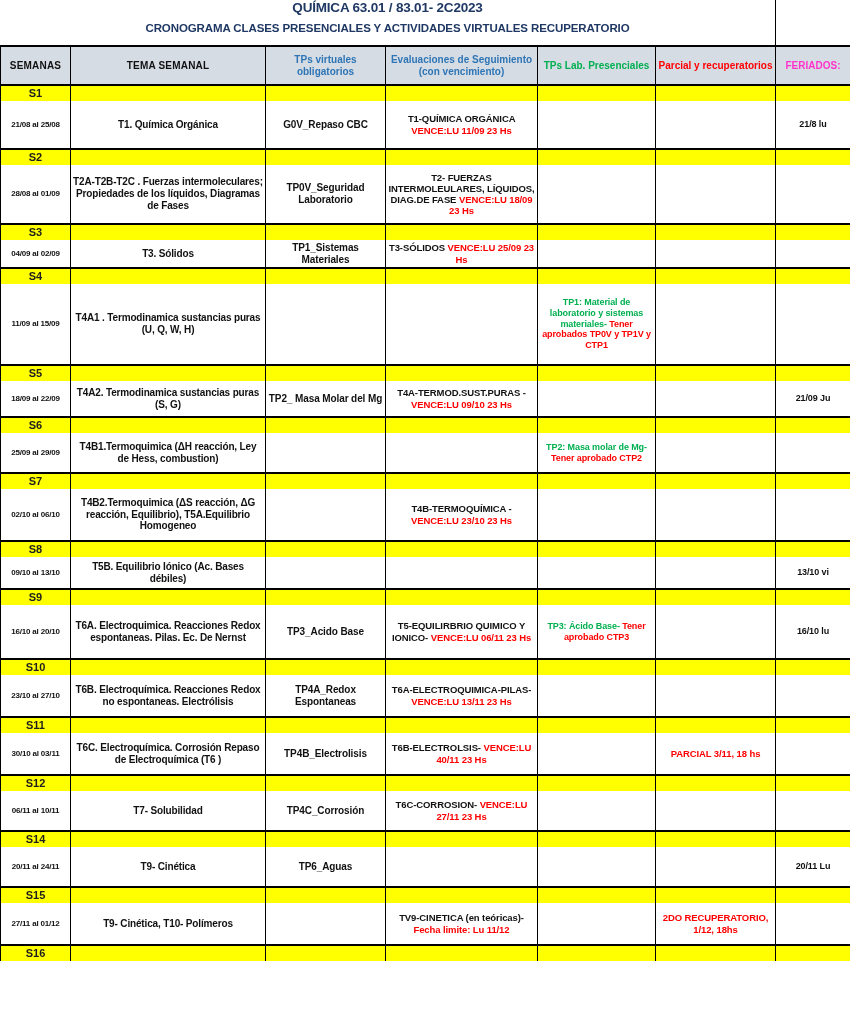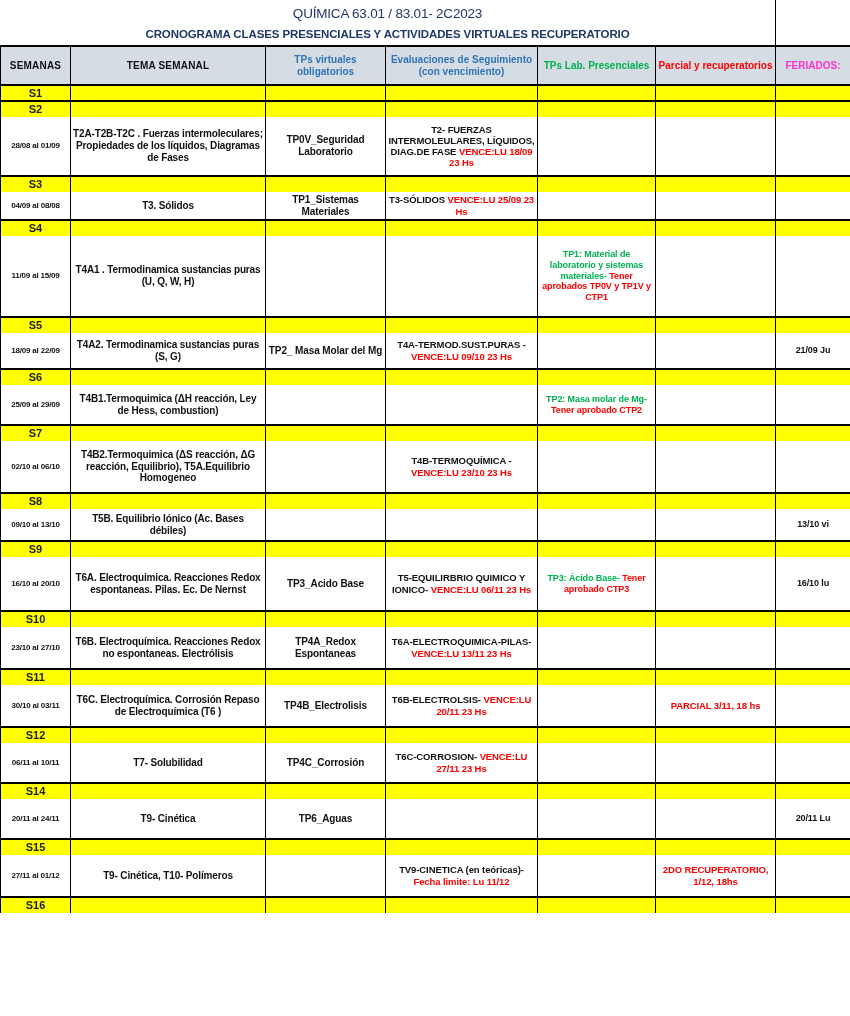--- a/index.html
+++ b/index.html
@@ -22,23 +22,23 @@
     position: relative;
   }
   .title-block .vrule {
     position: absolute;
     left: 775px; top: 0; width: 1px; height: 45px;
     background: #000000;
   }
   .title-main {
     text-align: center;
     font-size: 13.5px;
-    font-weight: normal;
+    font-weight: bold;
     color: #1F3864;
-    padding-top: 6px;
+    padding-top: 0;
     letter-spacing: -0.2px;
     width: 775px;
   }
   .title-sub {
     text-align: center;
     font-size: 11.5px;
     font-weight: bold;
     color: #1F3864;
     padding-top: 7px;
     letter-spacing: -0.1px;
@@ -186,20 +186,29 @@
     <tbody id="tbody">
         <tr class="wk">
           <td class="wk-label">S1</td>
           <td></td>
           <td></td>
           <td></td>
           <td></td>
           <td></td>
           <td></td>
         </tr>
+        <tr class="ct" style="height: 48px;">
+          <td class="c-dates">21/08 al 25/08</td>
+          <td class="c-tema">T1. Química Orgánica</td>
+          <td class="c-tpv">G0V_Repaso CBC</td>
+          <td class="c-eval"><span>T1-QUÍMICA ORGÁNICA</span> <span class="vence">VENCE:LU 11/09 23 Hs</span></td>
+          <td class="c-lab"><span></span> <span class="redtxt"></span></td>
+          <td class="c-parcial"></td>
+          <td class="c-feriado">21/8 lu</td>
+        </tr>
         <tr class="wk">
           <td class="wk-label">S2</td>
           <td></td>
           <td></td>
           <td></td>
           <td></td>
           <td></td>
           <td></td>
         </tr>
         <tr class="ct" style="height: 59px;">
@@ -214,21 +223,21 @@
         <tr class="wk">
           <td class="wk-label">S3</td>
           <td></td>
           <td></td>
           <td></td>
           <td></td>
           <td></td>
           <td></td>
         </tr>
         <tr class="ct" style="height: 28px;">
-          <td class="c-dates">04/09 al 08/08</td>
+          <td class="c-dates">04/09 al 02/09</td>
           <td class="c-tema">T3. Sólidos</td>
           <td class="c-tpv">TP1_Sistemas Materiales</td>
           <td class="c-eval"><span>T3-SÓLIDOS</span> <span class="vence">VENCE:LU 25/09 23 Hs</span></td>
           <td class="c-lab"><span></span> <span class="redtxt"></span></td>
           <td class="c-parcial"></td>
           <td class="c-feriado"></td>
         </tr>
         <tr class="wk">
           <td class="wk-label">S4</td>
           <td></td>
@@ -361,21 +370,21 @@
           <td></td>
           <td></td>
           <td></td>
           <td></td>
           <td></td>
         </tr>
         <tr class="ct" style="height: 42px;">
           <td class="c-dates">30/10 al 03/11</td>
           <td class="c-tema">T6C. Electroquímica. Corrosión Repaso de Electroquímica (T6 )</td>
           <td class="c-tpv">TP4B_Electrolisis</td>
-          <td class="c-eval"><span>T6B-ELECTROLSIS-</span> <span class="vence">VENCE:LU 20/11 23 Hs</span></td>
+          <td class="c-eval"><span>T6B-ELECTROLSIS-</span> <span class="vence">VENCE:LU 40/11 23 Hs</span></td>
           <td class="c-lab"><span></span> <span class="redtxt"></span></td>
           <td class="c-parcial">PARCIAL 3/11, 18 hs</td>
           <td class="c-feriado"></td>
         </tr>
         <tr class="wk">
           <td class="wk-label">S12</td>
           <td></td>
           <td></td>
           <td></td>
           <td></td>

